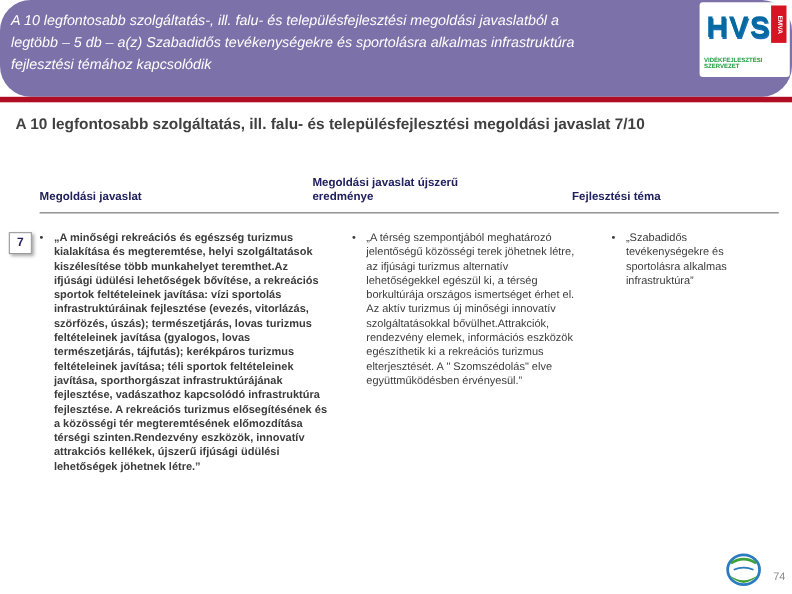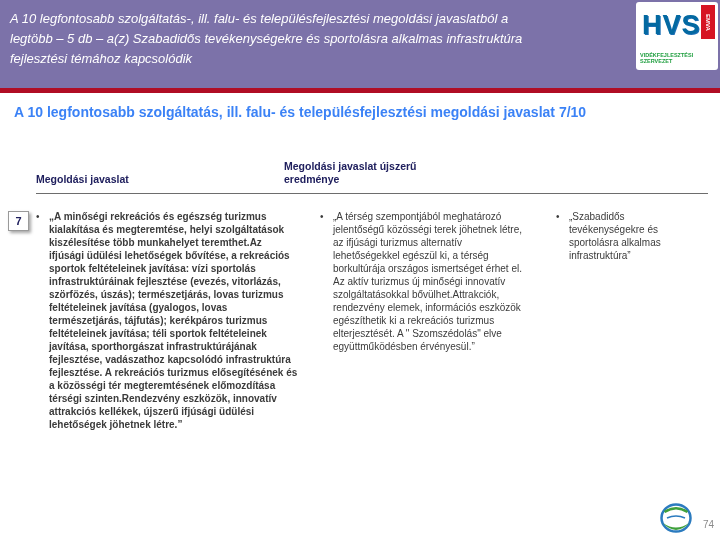--- a/index.html
+++ b/index.html
@@ -1,21 +1,21 @@
 <!DOCTYPE html>
 <html><head>
 <meta charset="utf-8">
 <style>
   * { margin: 0; padding: 0; box-sizing: border-box; }
   html, body { width: 720px; height: 540px; }
   body { font-family: "Liberation Sans", sans-serif; background: #fff; }
   .slide { position: relative; width: 720px; height: 540px; background: #ffffff; overflow: hidden; }
 
   
-  .banner { position: absolute; top: 0; left: 0; width: 720px; height: 88px; background: #7C72A9; }
+  .banner { position: absolute; top: 0; left: 0; width: 720px; height: 88px; background: #7C72A9; border-radius: 28px; }
   .banner-text {
     position: absolute; top: 9px; left: 10px; width: 520px;
     color: #ffffff; font-style: italic; font-size: 13px; line-height: 1.55;
   }
 
   
   .hvs-logo {
     position: absolute; top: 2px; right: 2px; width: 82px; height: 68px;
     background: #ffffff; border-radius: 3px; overflow: hidden;
   }
@@ -33,21 +33,21 @@
     position: absolute; bottom: 5px; left: 4px; width: 74px;
     font-size: 5.5px; color: #1E9E3E; font-weight: bold; line-height: 1.2;
   }
 
   
   .red-bar { position: absolute; top: 88px; left: 0; width: 720px; height: 5px; background: #B00D24; }
 
   
   .page-title {
     position: absolute; top: 104px; left: 14px; width: 696px;
-    font-size: 14px; font-weight: bold; color: #3b82f6; line-height: 1.25;
+    font-size: 14px; font-weight: bold; color: #404040; line-height: 1.25;
   }
 
   
   .col-headers {
     position: absolute; top: 156px; left: 36px; width: 672px;
     display: flex; align-items: flex-end;
     border-bottom: 1px solid #6d6d6d;
     padding: 4px 0 7px 0;
   }
   .col-headers .hdr { font-size: 10.5px; font-weight: bold; color: #20205E; line-height: 1.25; }
@@ -104,20 +104,23 @@
 
   <div class="page-title">A 10 legfontosabb szolgáltatás, ill. falu- és településfejlesztési megoldási javaslat 7/10</div>
 
   <div class="col-headers">
     <div class="hcell-1">
       <div class="hdr">Megoldási javaslat</div>
     </div>
     <div class="hcell-2">
       <div class="hdr">Megoldási javaslat újszerű eredménye</div>
     </div>
+    <div class="hcell-3">
+      <div class="hdr">Fejlesztési téma</div>
+    </div>
   </div>
 
   <div class="row-number">7</div>
 
   <div class="table-body">
     <div class="bcell-1">
       <div class="bullet-item">
         <span class="bullet-marker">•</span>
         <span class="bullet-text">„A minőségi rekreációs és egészség turizmus kialakítása és megteremtése, helyi szolgáltatások kiszélesítése több munkahelyet teremthet.Az ifjúsági üdülési lehetőségek bővítése, a rekreációs sportok feltételeinek javítása: vízi sportolás infrastruktúráinak fejlesztése (evezés, vitorlázás, szörfözés, úszás); természetjárás, lovas turizmus feltételeinek javítása (gyalogos, lovas természetjárás, tájfutás); kerékpáros turizmus feltételeinek javítása; téli sportok feltételeinek javítása, sporthorgászat infrastruktúrájának fejlesztése, vadászathoz kapcsolódó infrastruktúra fejlesztése. A rekreációs turizmus elősegítésének és a közösségi tér megteremtésének előmozdítása térségi szinten.Rendezvény eszközök, innovatív attrakciós kellékek, újszerű ifjúsági üdülési lehetőségek jöhetnek létre.”</span>
       </div>

